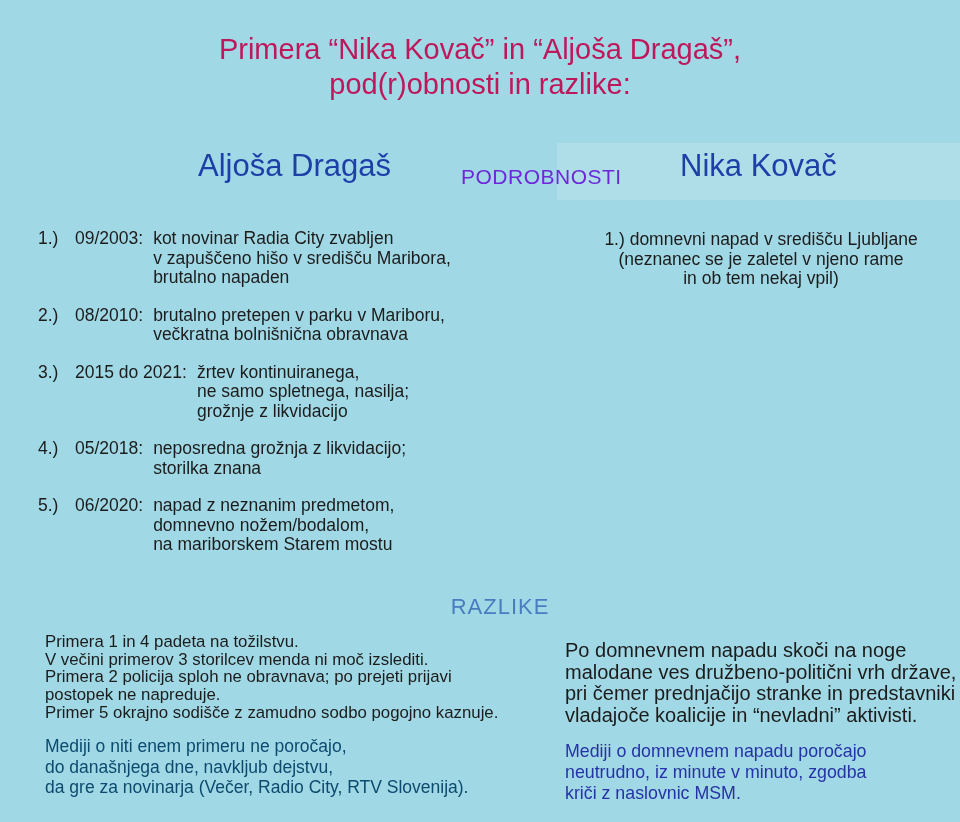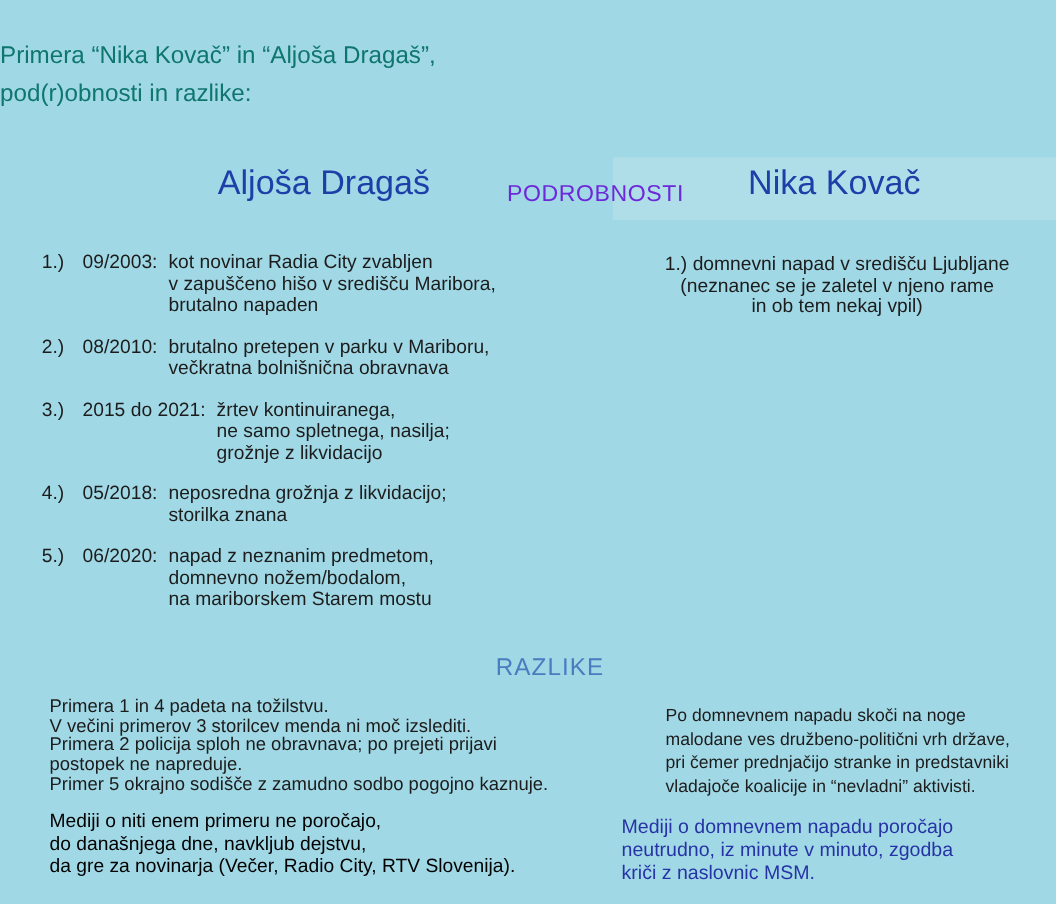--- a/index.html
+++ b/index.html
@@ -8,21 +8,21 @@
     background:#a0d8e5;
     font-family:"Liberation Sans", sans-serif;
     color:#1c1c1c;
   }
   .light-rect{
     position:absolute;left:557px;top:143px;width:403px;height:57px;
     background:rgba(255,255,255,0.16);
   }
   .title{
     position:absolute;top:32px;left:0;width:100%;
-    text-align:left;font-size:22px;line-height:35px;color:#0f766e;
+    text-align:center;font-size:29px;line-height:35px;color:#be185d;
   }
   .hdr-left{position:absolute;top:148px;left:158px;font-size:31px;color:#1d3fa8;margin-left:40px;}
   .hdr-mid{position:absolute;top:165px;left:461px;font-size:21px;color:#6d28d9;letter-spacing:0.5px;}
   .hdr-right{position:absolute;top:148px;left:668px;font-size:31px;color:#1d3fa8;margin-left:12px;}
   .left-items{
     position:absolute;left:38px;top:229px;width:484px;
     font-size:17.5px;line-height:19.5px;
   }
   .item{display:flex;margin-bottom:18px;}
   .item .num{flex:none;width:37px;}
@@ -30,22 +30,22 @@
   .item .desc{flex:1;}
   .right-item{
     position:absolute;left:572px;top:230px;width:378px;
     text-align:center;font-size:17.5px;line-height:19.5px;
   }
   .razlike{
     position:absolute;top:594px;left:0;width:1000px;text-align:center;
     font-size:22px;color:#4a7cc0;letter-spacing:1px;
   }
   .bl-black{position:absolute;left:45px;top:633px;font-size:16.8px;line-height:17.7px;}
-  .bl-blue{position:absolute;left:45px;top:736px;font-size:17.5px;line-height:20.5px;color:#000000;}
-  .br-black{position:absolute;left:565px;top:640px;font-size:16px;line-height:21.5px;margin-left:40px;}
+  .bl-blue{position:absolute;left:45px;top:736px;font-size:17.5px;line-height:20.5px;color:#0c4a6e;}
+  .br-black{position:absolute;left:565px;top:640px;font-size:20px;line-height:21.5px;}
   .br-blue{position:absolute;left:565px;top:741px;font-size:17.8px;line-height:21px;color:#2633a6;}
 </style>
 </head>
 <body>
 
 <div class="light-rect"></div>
 
 <div class="title">
   <div>Primera “Nika Kovač” in “Aljoša Dragaš”,</div>
   <div>pod(r)obnosti in razlike:</div>

